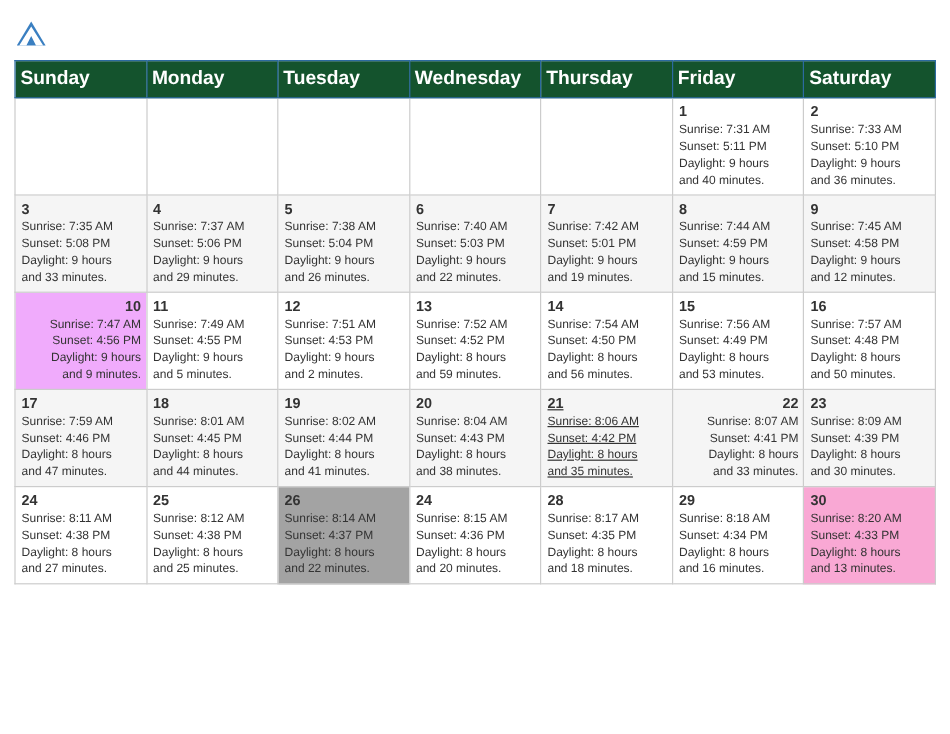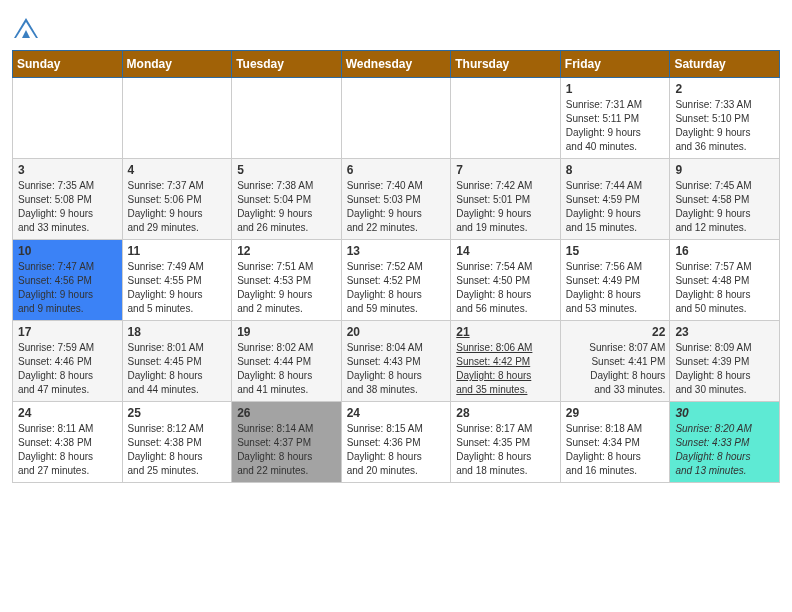--- a/index.html
+++ b/index.html
@@ -59,23 +59,23 @@
       font-size: 14px;
       color: #555;
       margin-top: 2px;
     }
     .calendar-table {
       width: 100%;
       border-collapse: collapse;
       table-layout: fixed;
     }
     .calendar-table th {
-      background-color: #a16207;
+      background-color: #14532d;
       color: #fff;
-      font-size: 12px;
+      font-size: 16px;
       font-weight: bold;
       padding: 6px 4px;
       text-align: left;
       border: 1px solid #2c6aa0;
     }
     .calendar-table td {
       border: 1px solid #ccc;
       vertical-align: top;
       padding: 4px 4px 4px 5px;
       height: 80px;
@@ -180,21 +180,21 @@
           <td style="background: rgb(245, 245, 245);">
             <span class="day-num">8</span>
             <div class="day-info">Sunrise: 7:44 AM<br>Sunset: 4:59 PM<br>Daylight: 9 hours<br>and 15 minutes.</div>
           </td>
           <td style="background: rgb(245, 245, 245);">
             <span class="day-num">9</span>
             <div class="day-info">Sunrise: 7:45 AM<br>Sunset: 4:58 PM<br>Daylight: 9 hours<br>and 12 minutes.</div>
           </td>
         </tr>
         <tr class="row-odd">
-          <td style="background: #3b82f6;">
+          <td style="background: #f0abfc; text-align: right;">
             <span class="day-num">10</span>
             <div class="day-info">Sunrise: 7:47 AM<br>Sunset: 4:56 PM<br>Daylight: 9 hours<br>and 9 minutes.</div>
           </td>
           <td style="background: rgb(255, 255, 255); margin-top: 20px;">
             <span class="day-num">11</span>
             <div class="day-info">Sunrise: 7:49 AM<br>Sunset: 4:55 PM<br>Daylight: 9 hours<br>and 5 minutes.</div>
           </td>
           <td style="background: rgb(255, 255, 255);">
             <span class="day-num">12</span>
             <div class="day-info">Sunrise: 7:51 AM<br>Sunset: 4:53 PM<br>Daylight: 9 hours<br>and 2 minutes.</div>
@@ -264,20 +264,20 @@
             <div class="day-info">Sunrise: 8:15 AM<br>Sunset: 4:36 PM<br>Daylight: 8 hours<br>and 20 minutes.</div>
           </td>
           <td style="background: rgb(255, 255, 255);">
             <span class="day-num">28</span>
             <div class="day-info">Sunrise: 8:17 AM<br>Sunset: 4:35 PM<br>Daylight: 8 hours<br>and 18 minutes.</div>
           </td>
           <td style="background: rgb(255, 255, 255);">
             <span class="day-num">29</span>
             <div class="day-info">Sunrise: 8:18 AM<br>Sunset: 4:34 PM<br>Daylight: 8 hours<br>and 16 minutes.</div>
           </td>
-          <td style="background: #5eead4; font-style: italic;">
+          <td style="background: #f9a8d4;">
             <span class="day-num">30</span>
             <div class="day-info">Sunrise: 8:20 AM<br>Sunset: 4:33 PM<br>Daylight: 8 hours<br>and 13 minutes.</div>
           </td>
         </tr>
       </tbody>
   </table>
 </div>
 
 </body></html>

